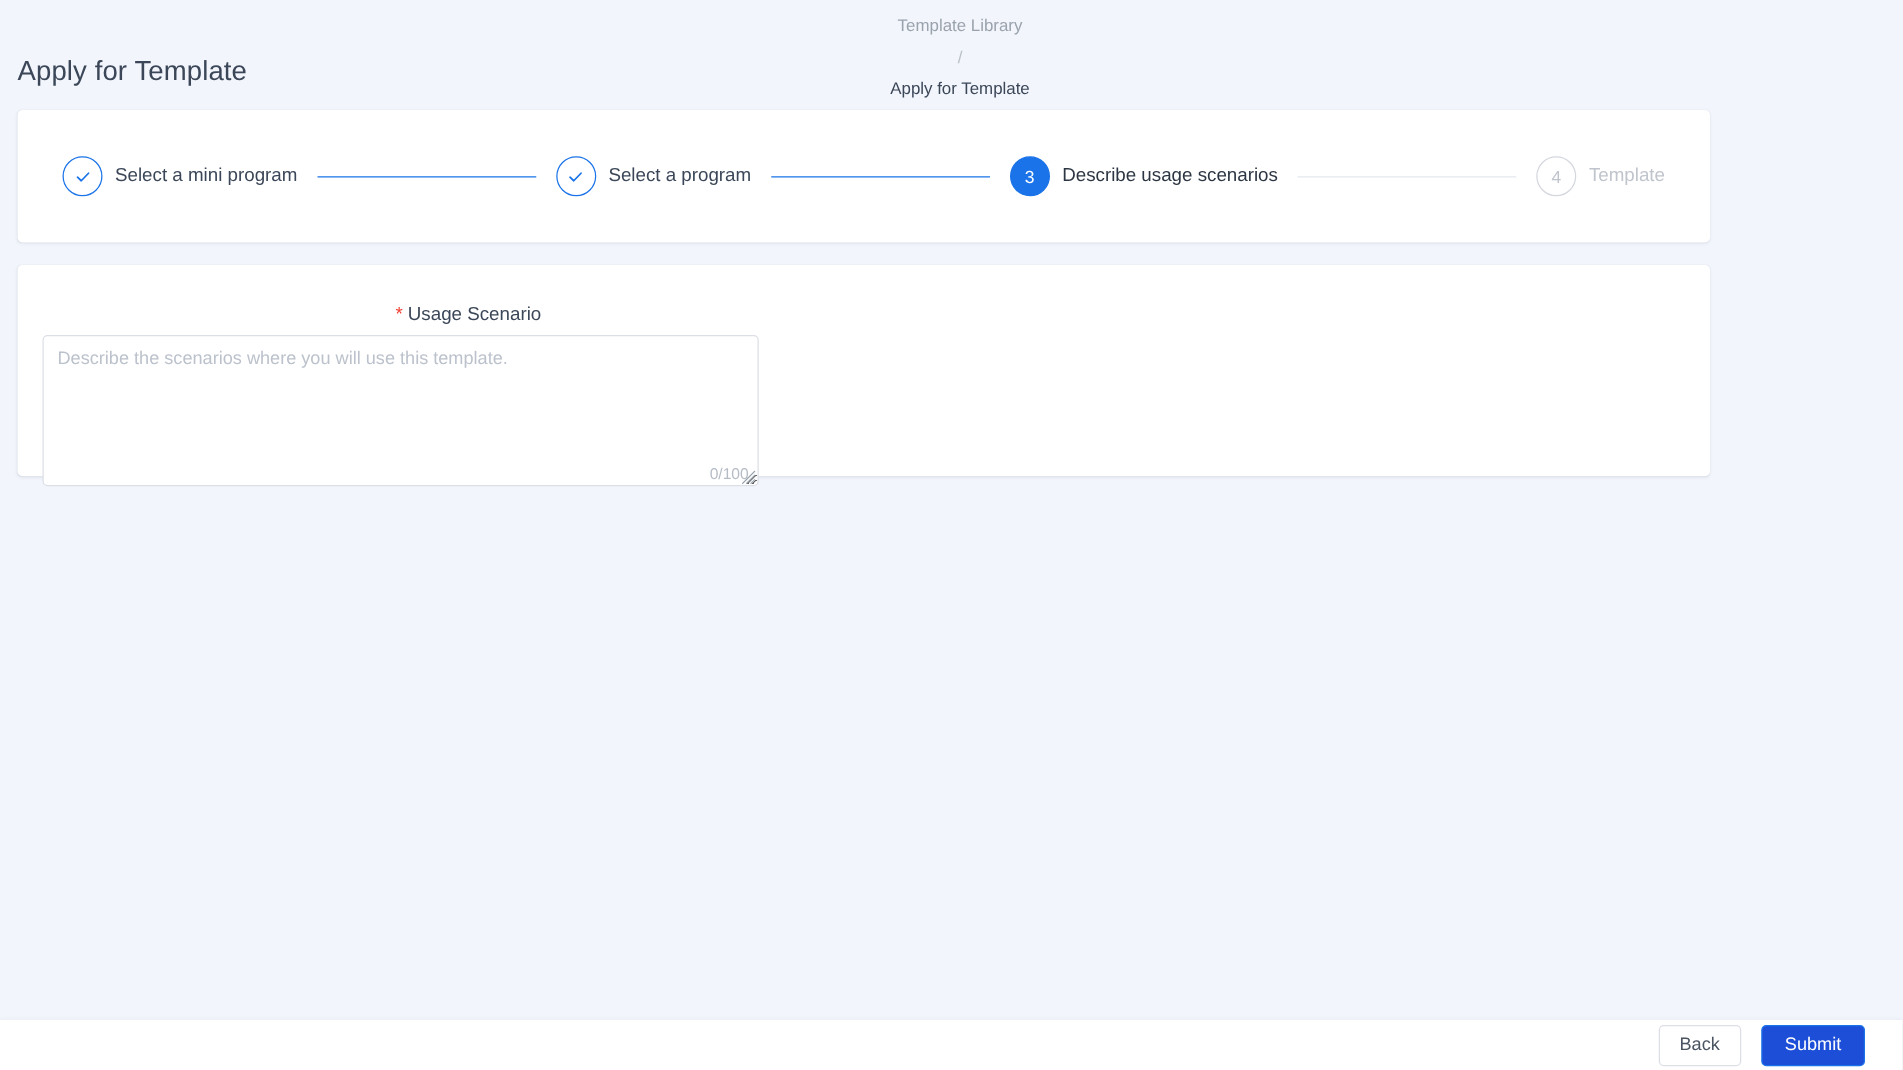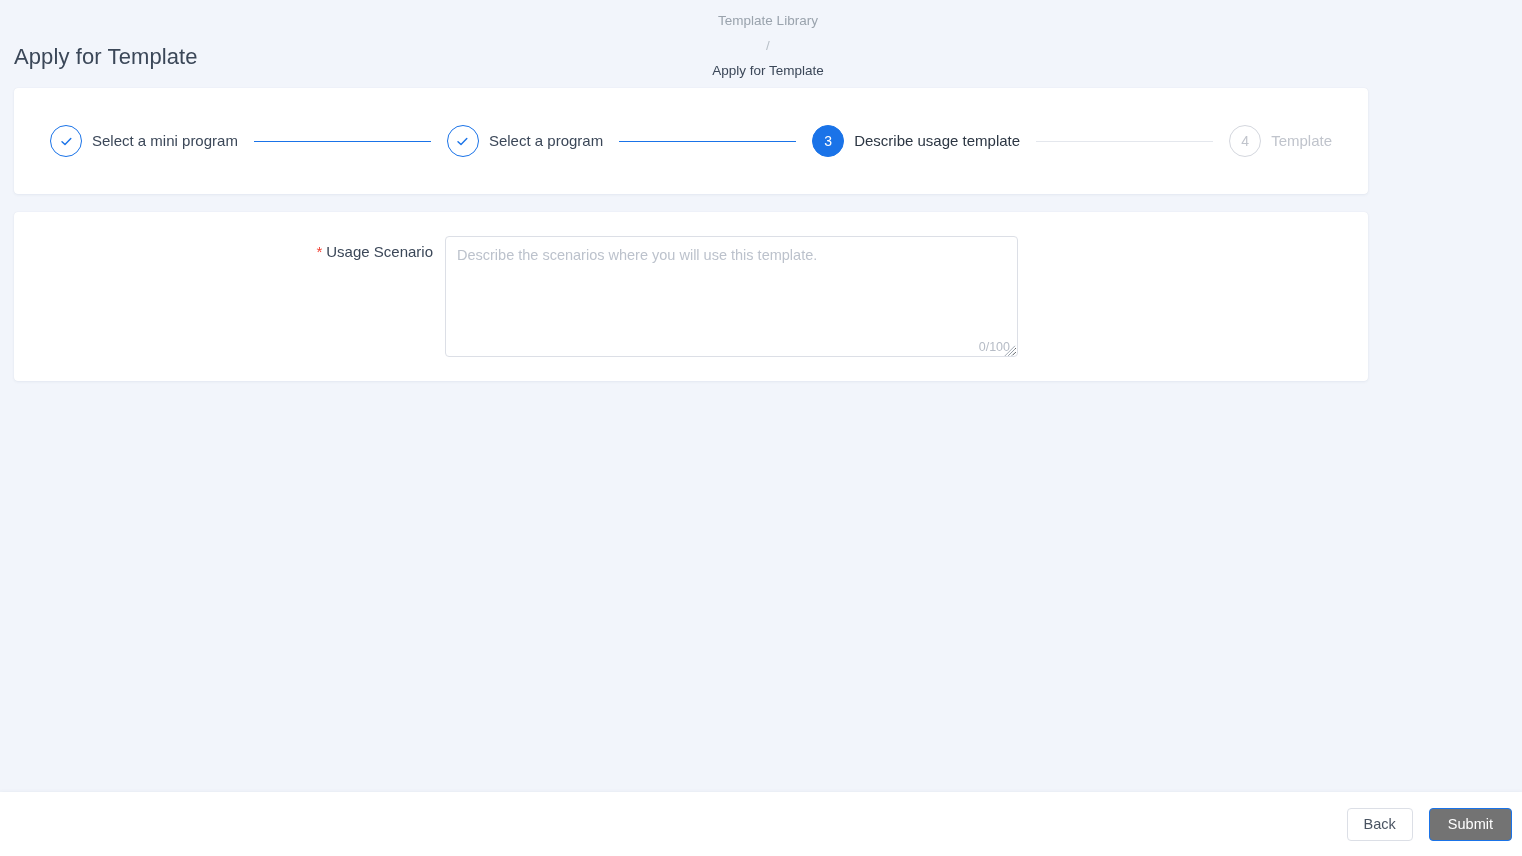--- a/index.html
+++ b/index.html
@@ -125,39 +125,41 @@
     min-width: 20px;
   }
   .step-line.blue { background: #1a73e8; }
   .step-line.grey { background: #e4e7ed; }
 
   
   .form-row {
     display: flex;
     align-items: flex-start;
     padding-top: 24px;
+    flex-direction: column;
   }
   .form-label {
     width: 431px;
     text-align: right;
     padding-right: 12px;
     font-size: 15px;
     color: #3b4758;
     line-height: 32px;
     white-space: nowrap;
   }
   .req-star {
     color: #f04134;
     margin-right: 4px;
     font-size: 15px;
     line-height: 1;
   }
   .textarea-wrap {
     position: relative;
     width: 573px;
+    margin-left: 20px;
   }
   .ta {
     width: 573px;
     height: 121px;
     border: 1px solid #dcdfe6;
     border-radius: 4px;
     padding: 8px 11px 8px 11px;
     font-family: "Liberation Sans", "DejaVu Sans", sans-serif;
     font-size: 14.5px;
     line-height: 20px;
@@ -185,26 +187,26 @@
     height: 12px;
     pointer-events: none;
   }
 
   
   .footer-bar {
     position: absolute;
     left: 0;
     bottom: 0;
     width: 1522px;
-    height: 64px;
+    height: 40px;
     background: #ffffff;
     display: flex;
     align-items: center;
     justify-content: flex-end;
-    padding-right: 10px;
+    padding-right: 30px;
     gap: 16px;
     box-shadow: 0 -1px 3px rgba(60, 80, 120, 0.05);
   }
   .btn {
     font-family: "Liberation Sans", "DejaVu Sans", sans-serif;
     font-size: 14.5px;
     border-radius: 4px;
     cursor: pointer;
     line-height: 1;
     display: inline-flex;
@@ -212,21 +214,21 @@
     justify-content: center;
   }
   .btn-default {
     background: #ffffff;
     border: 1px solid #dcdfe6;
     color: #4a5462;
     height: 33px;
     padding: 0 16px;
   }
   .btn-primary {
-    background: #737373;
+    background: #1d4ed8;
     border: 1px solid #1a73e8;
     color: #ffffff;
     height: 33px;
     padding: 0 18px;
   }
 </style>
 </head>
 <body>
 
 <div class="page-header">
@@ -258,21 +260,21 @@
           <path d="M3.2 8.3 L6.4 11.3 L12.6 4.9" fill="none" stroke="#1a73e8" stroke-width="1.5" stroke-linecap="round" stroke-linejoin="round"></path>
         </svg>
       </span>
       <span class="step-label done">Select a program</span>
     </div>
 
     <div class="step-line blue"></div>
 
     <div class="step">
       <span class="step-icon active">3</span>
-      <span class="step-label active">Describe usage template</span>
+      <span class="step-label active">Describe usage scenarios</span>
     </div>
 
     <div class="step-line grey"></div>
 
     <div class="step">
       <span class="step-icon todo">4</span>
       <span class="step-label todo">Template</span>
     </div>
 
   </div>

